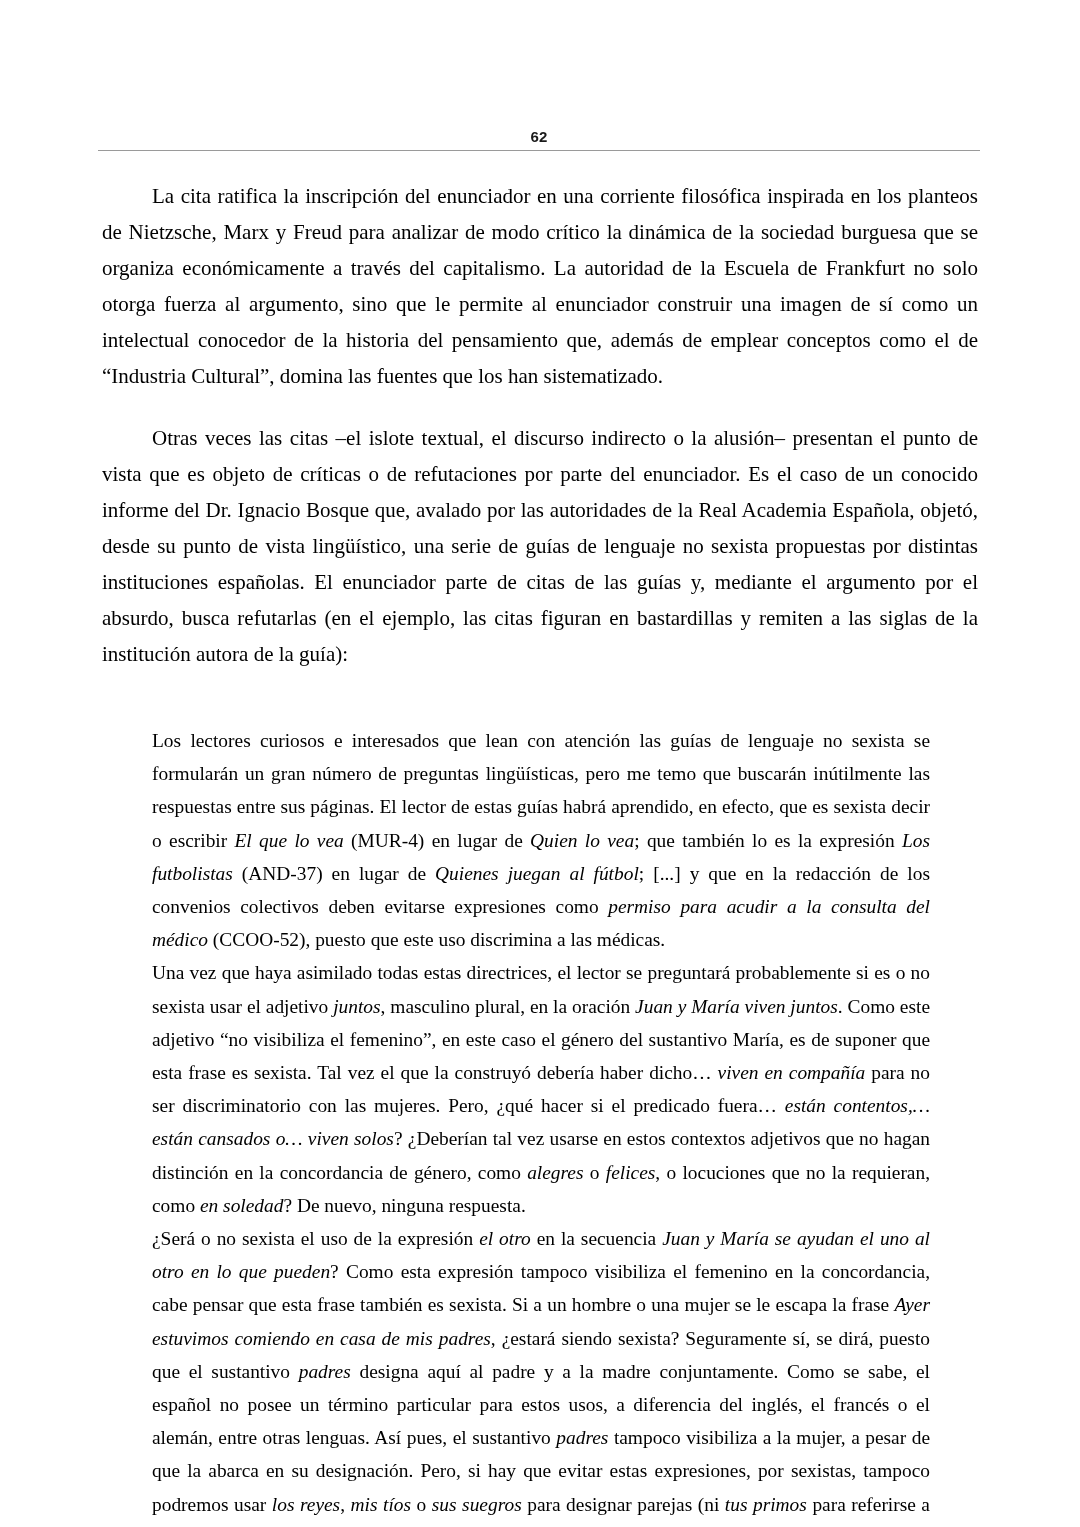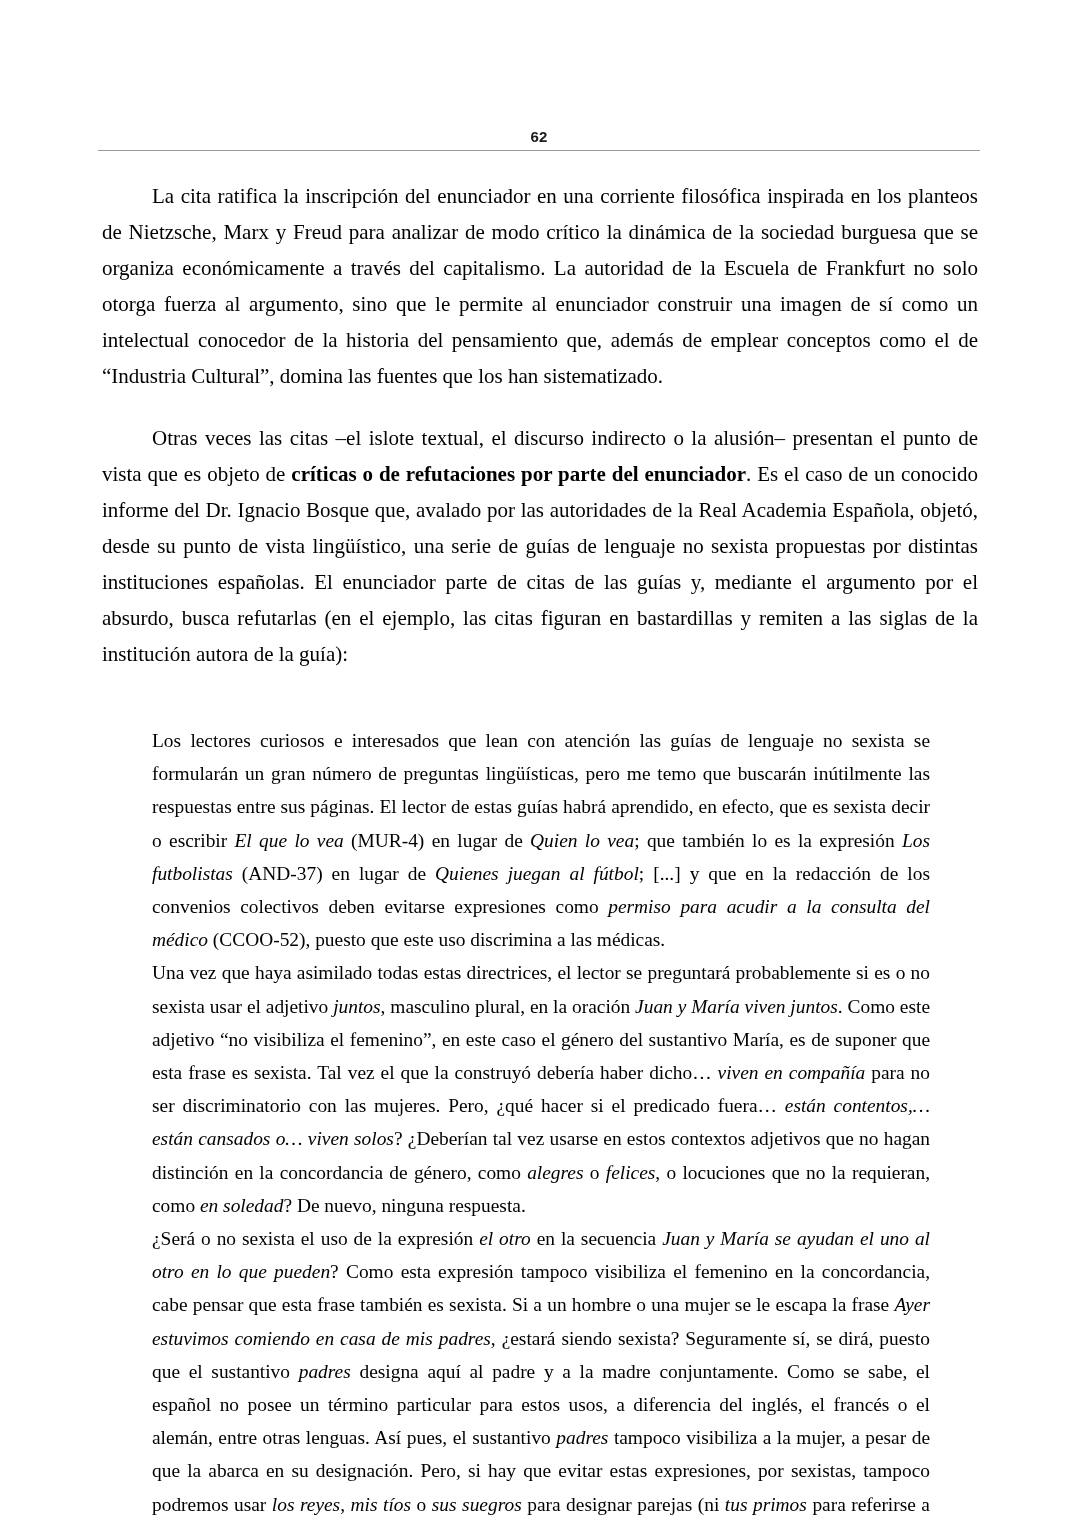--- a/index.html
+++ b/index.html
@@ -77,21 +77,21 @@
     text-justify: inter-word;
     font-size: 19.4px;
     line-height: 33.2px;
     text-indent: 0;
     hyphens: manual;
     -webkit-hyphens: manual;
   }
   em {
   }
   strong {
-    font-weight: bold;
+    font-weight: normal;
   }
 </style>
 </head>
 <body>
 
 <div class="page">
 
   <div class="page-header">
     <div class="folio">62</div>
     <hr class="header-rule">

